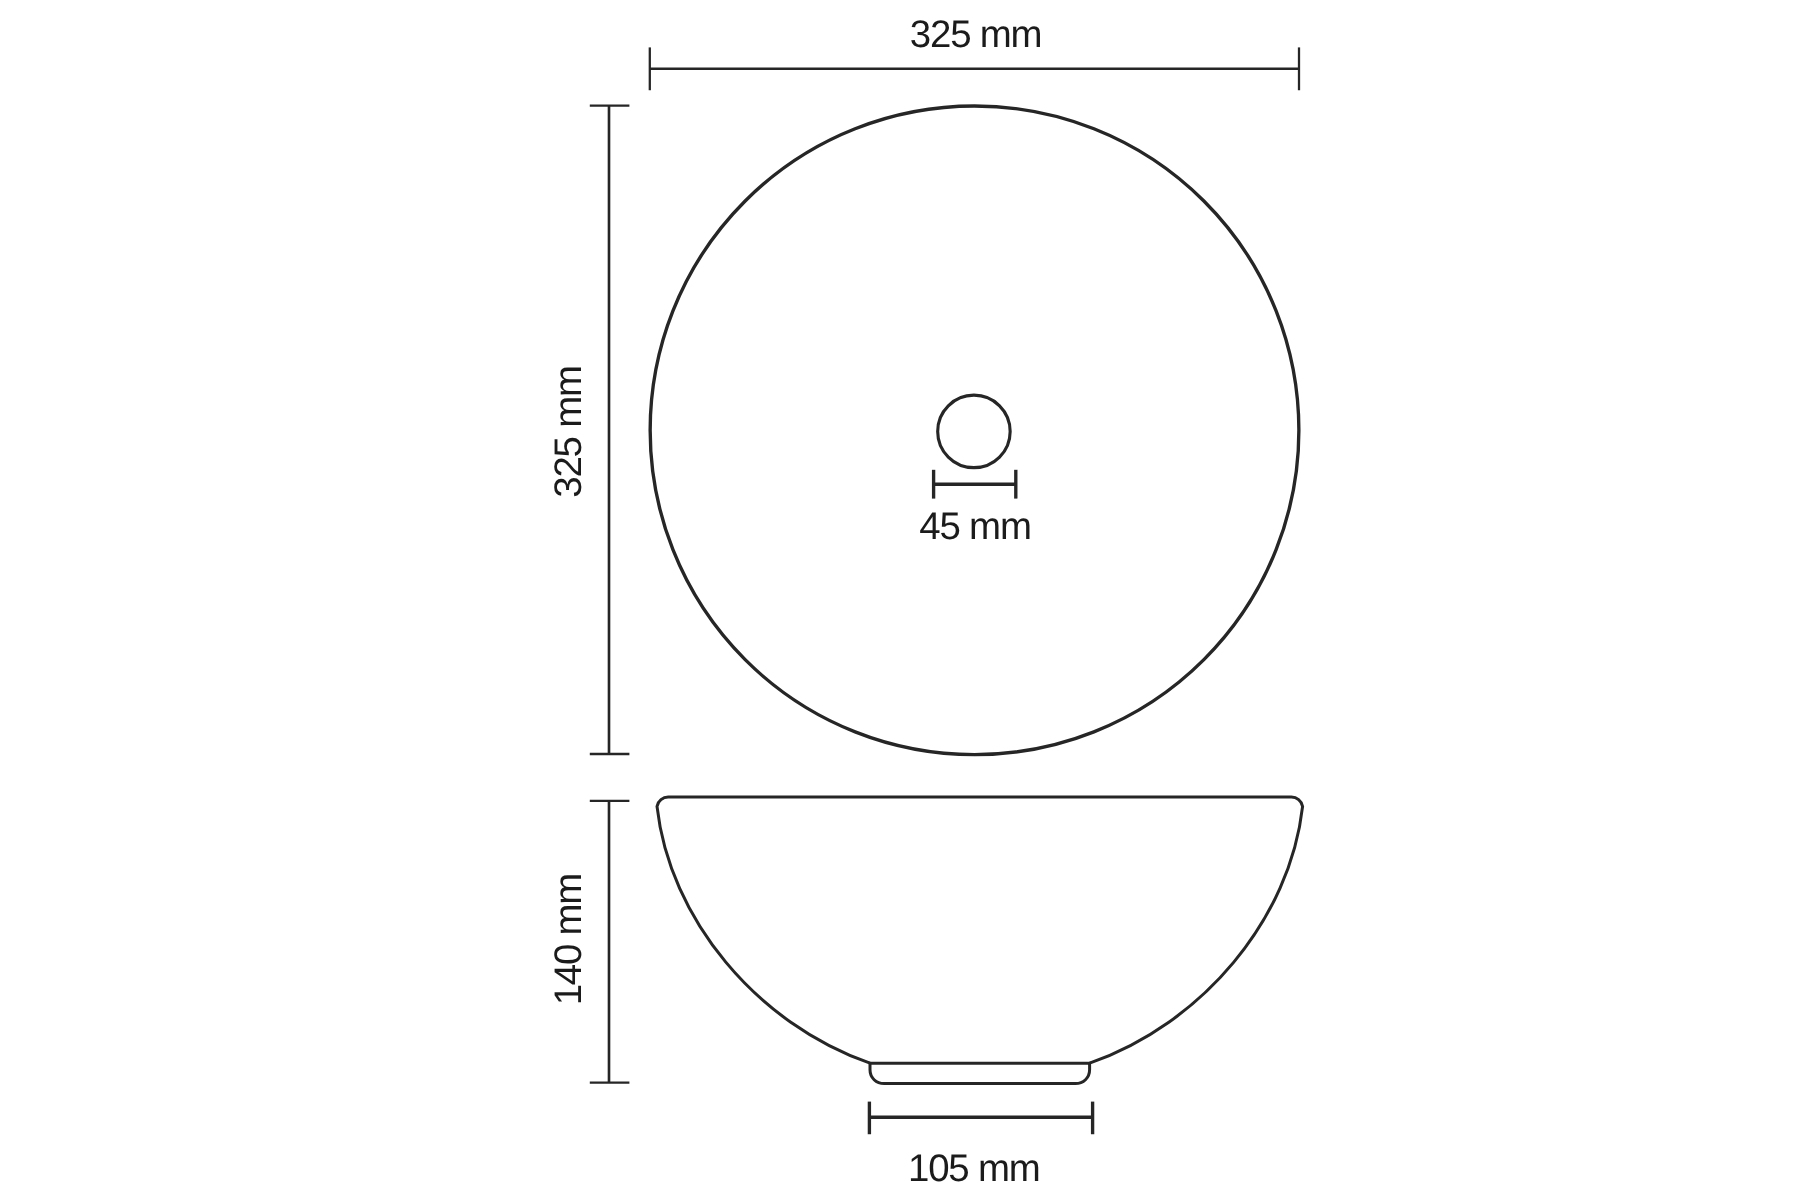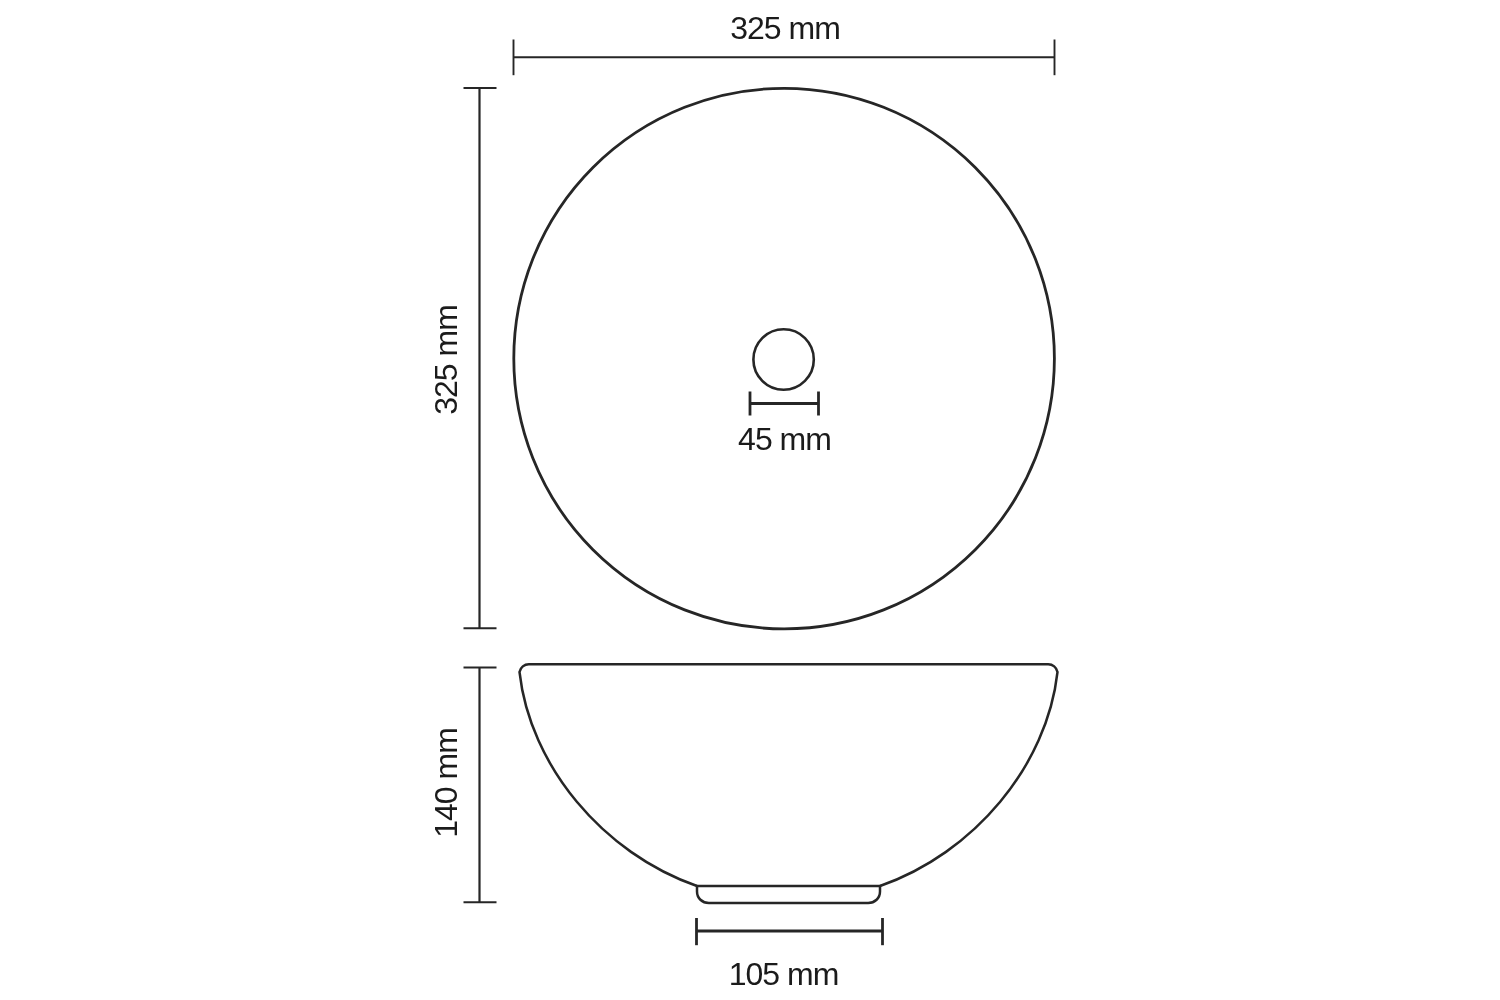--- a/index.html
+++ b/index.html
@@ -1,16 +1,16 @@
 <!DOCTYPE html>
 <html><head>
 <meta charset="utf-8">
 <style>
   html,body{margin:0;padding:0;background:#ffffff;}
-  .wrap{width:1332px;height:1000px;position:relative;overflow:hidden;}
+  .wrap{width:1332px;height:1000px;position:relative;overflow:hidden;padding-left:28px;}
   text{font-family:"Liberation Sans",sans-serif;font-size:32px;fill:#1b1b1b;letter-spacing:-1px;}
 </style>
 </head>
 <body>
 
 <div class="wrap">
 <svg width="1500" height="1000" viewBox="0 0 1500 1000" xmlns="http://www.w3.org/2000/svg">
   <g fill="none" stroke="#262626" stroke-width="2" stroke-linecap="butt">
 
     <g>

